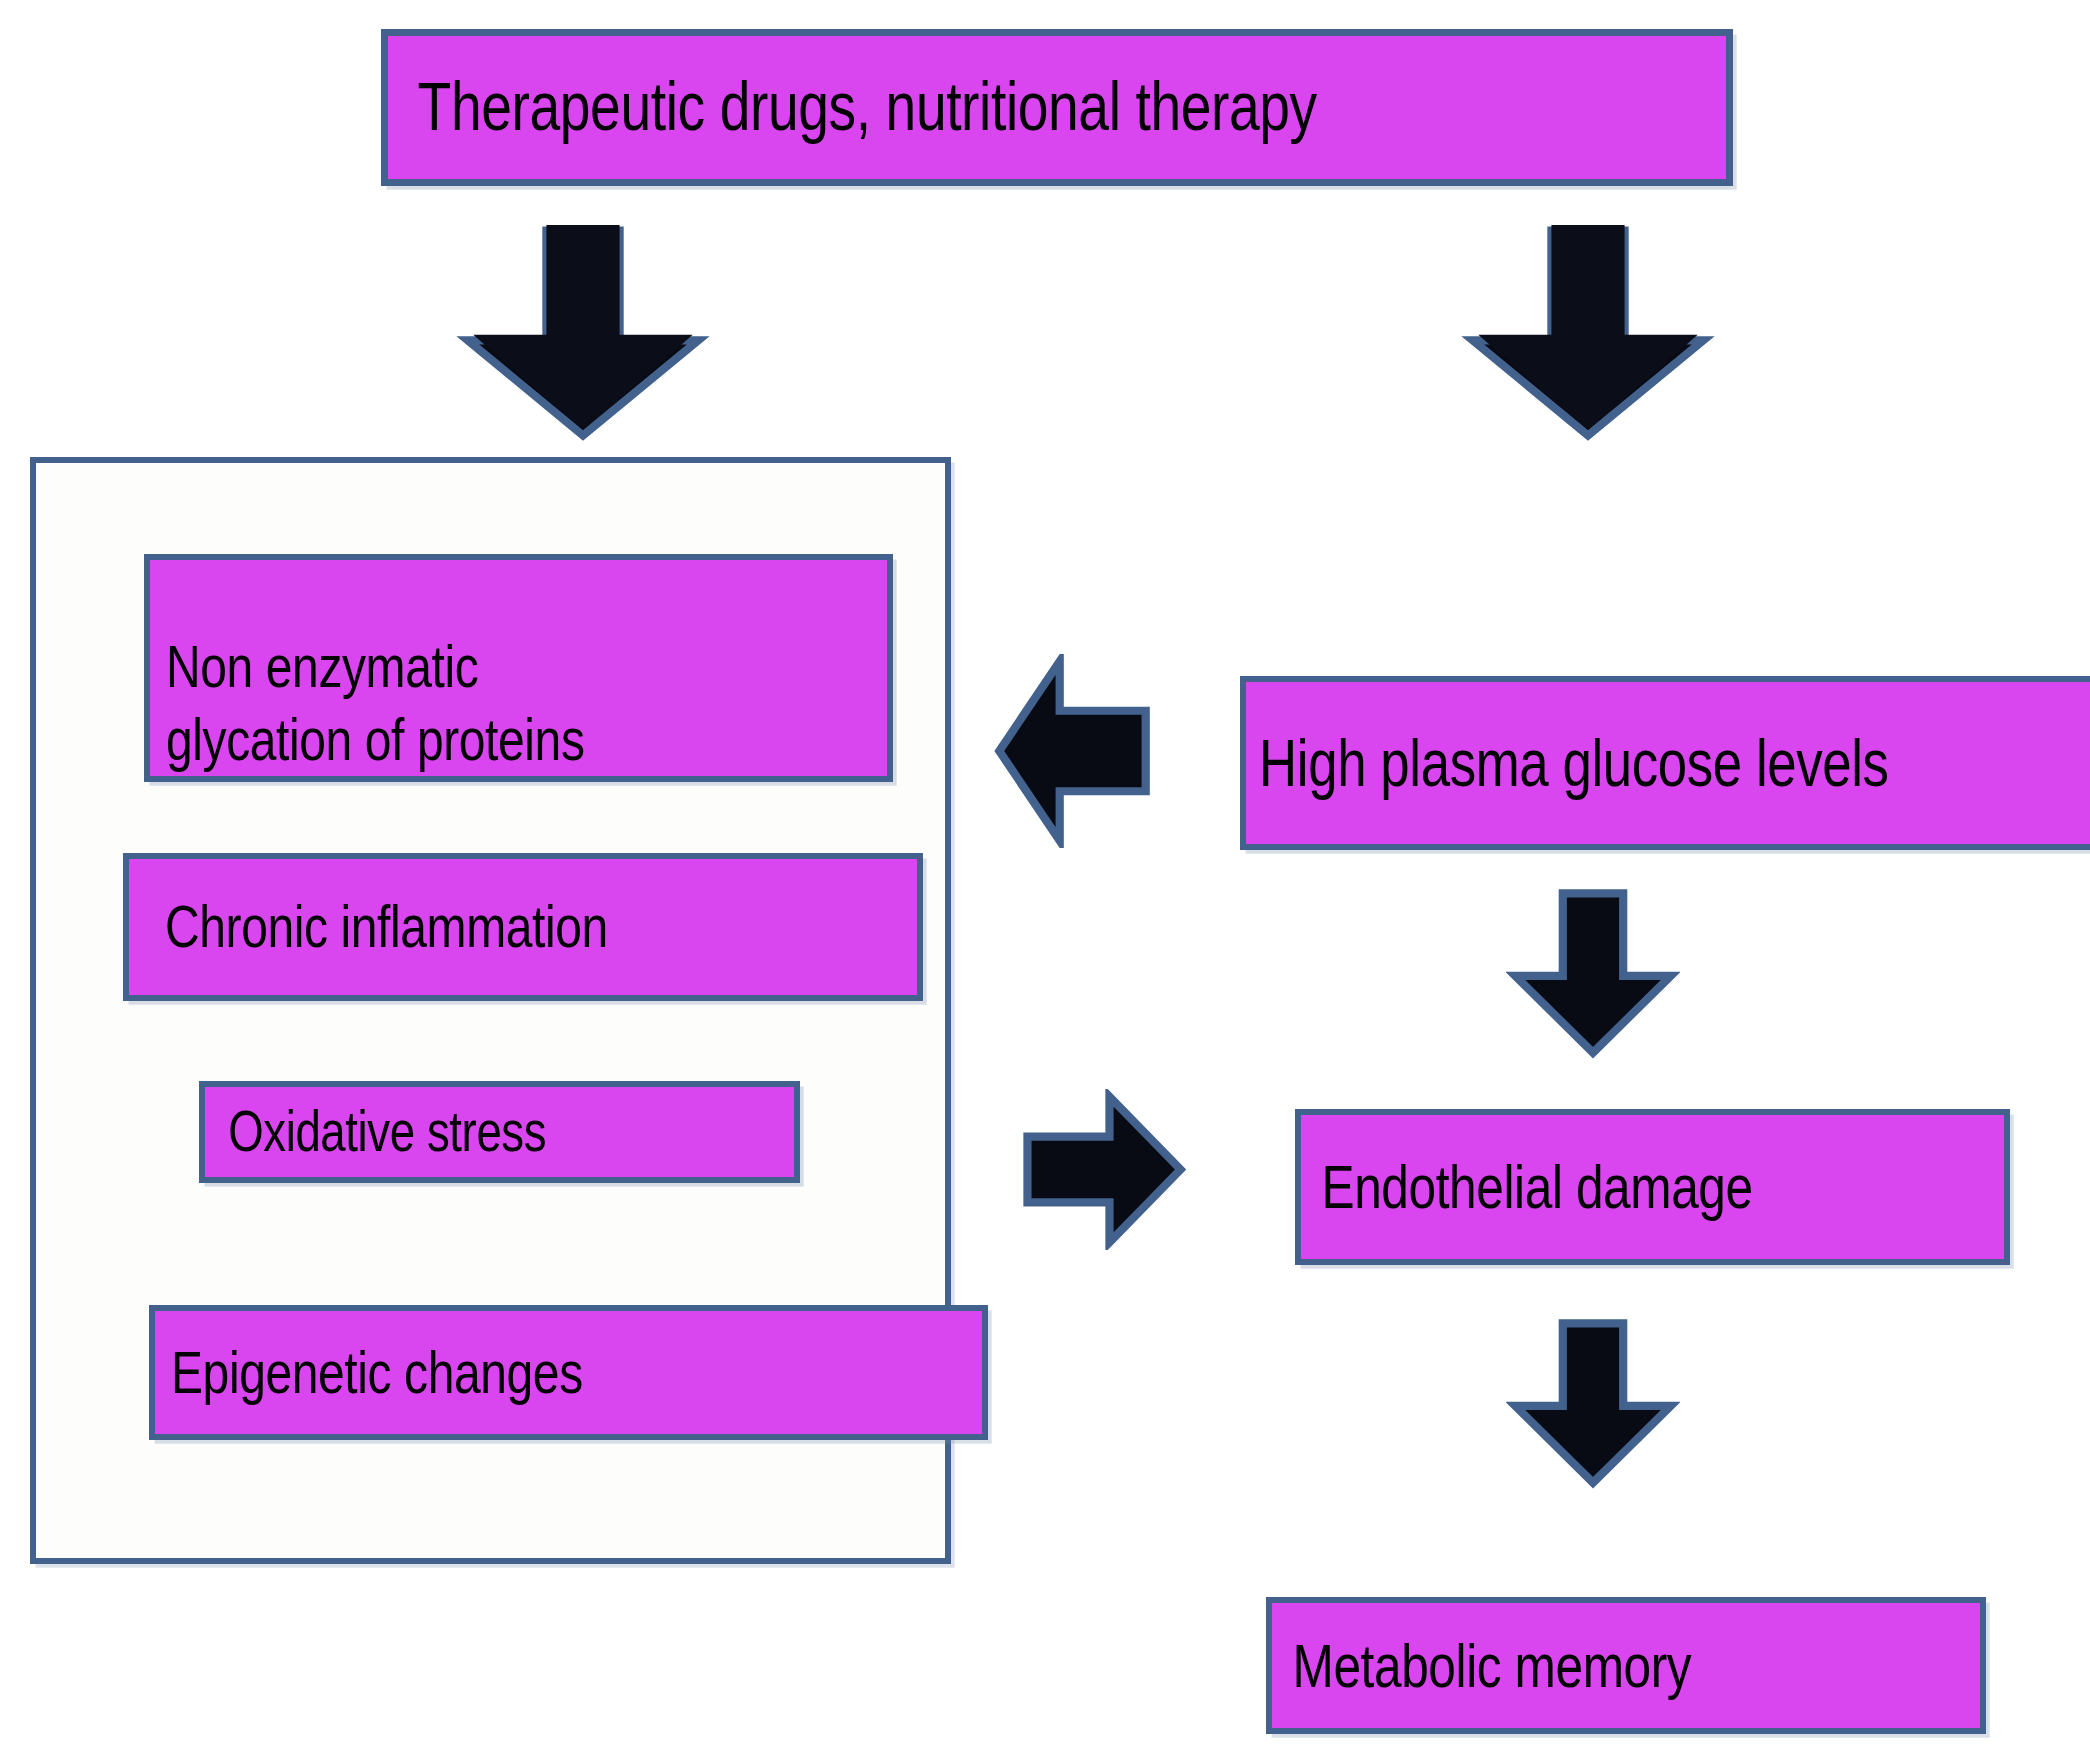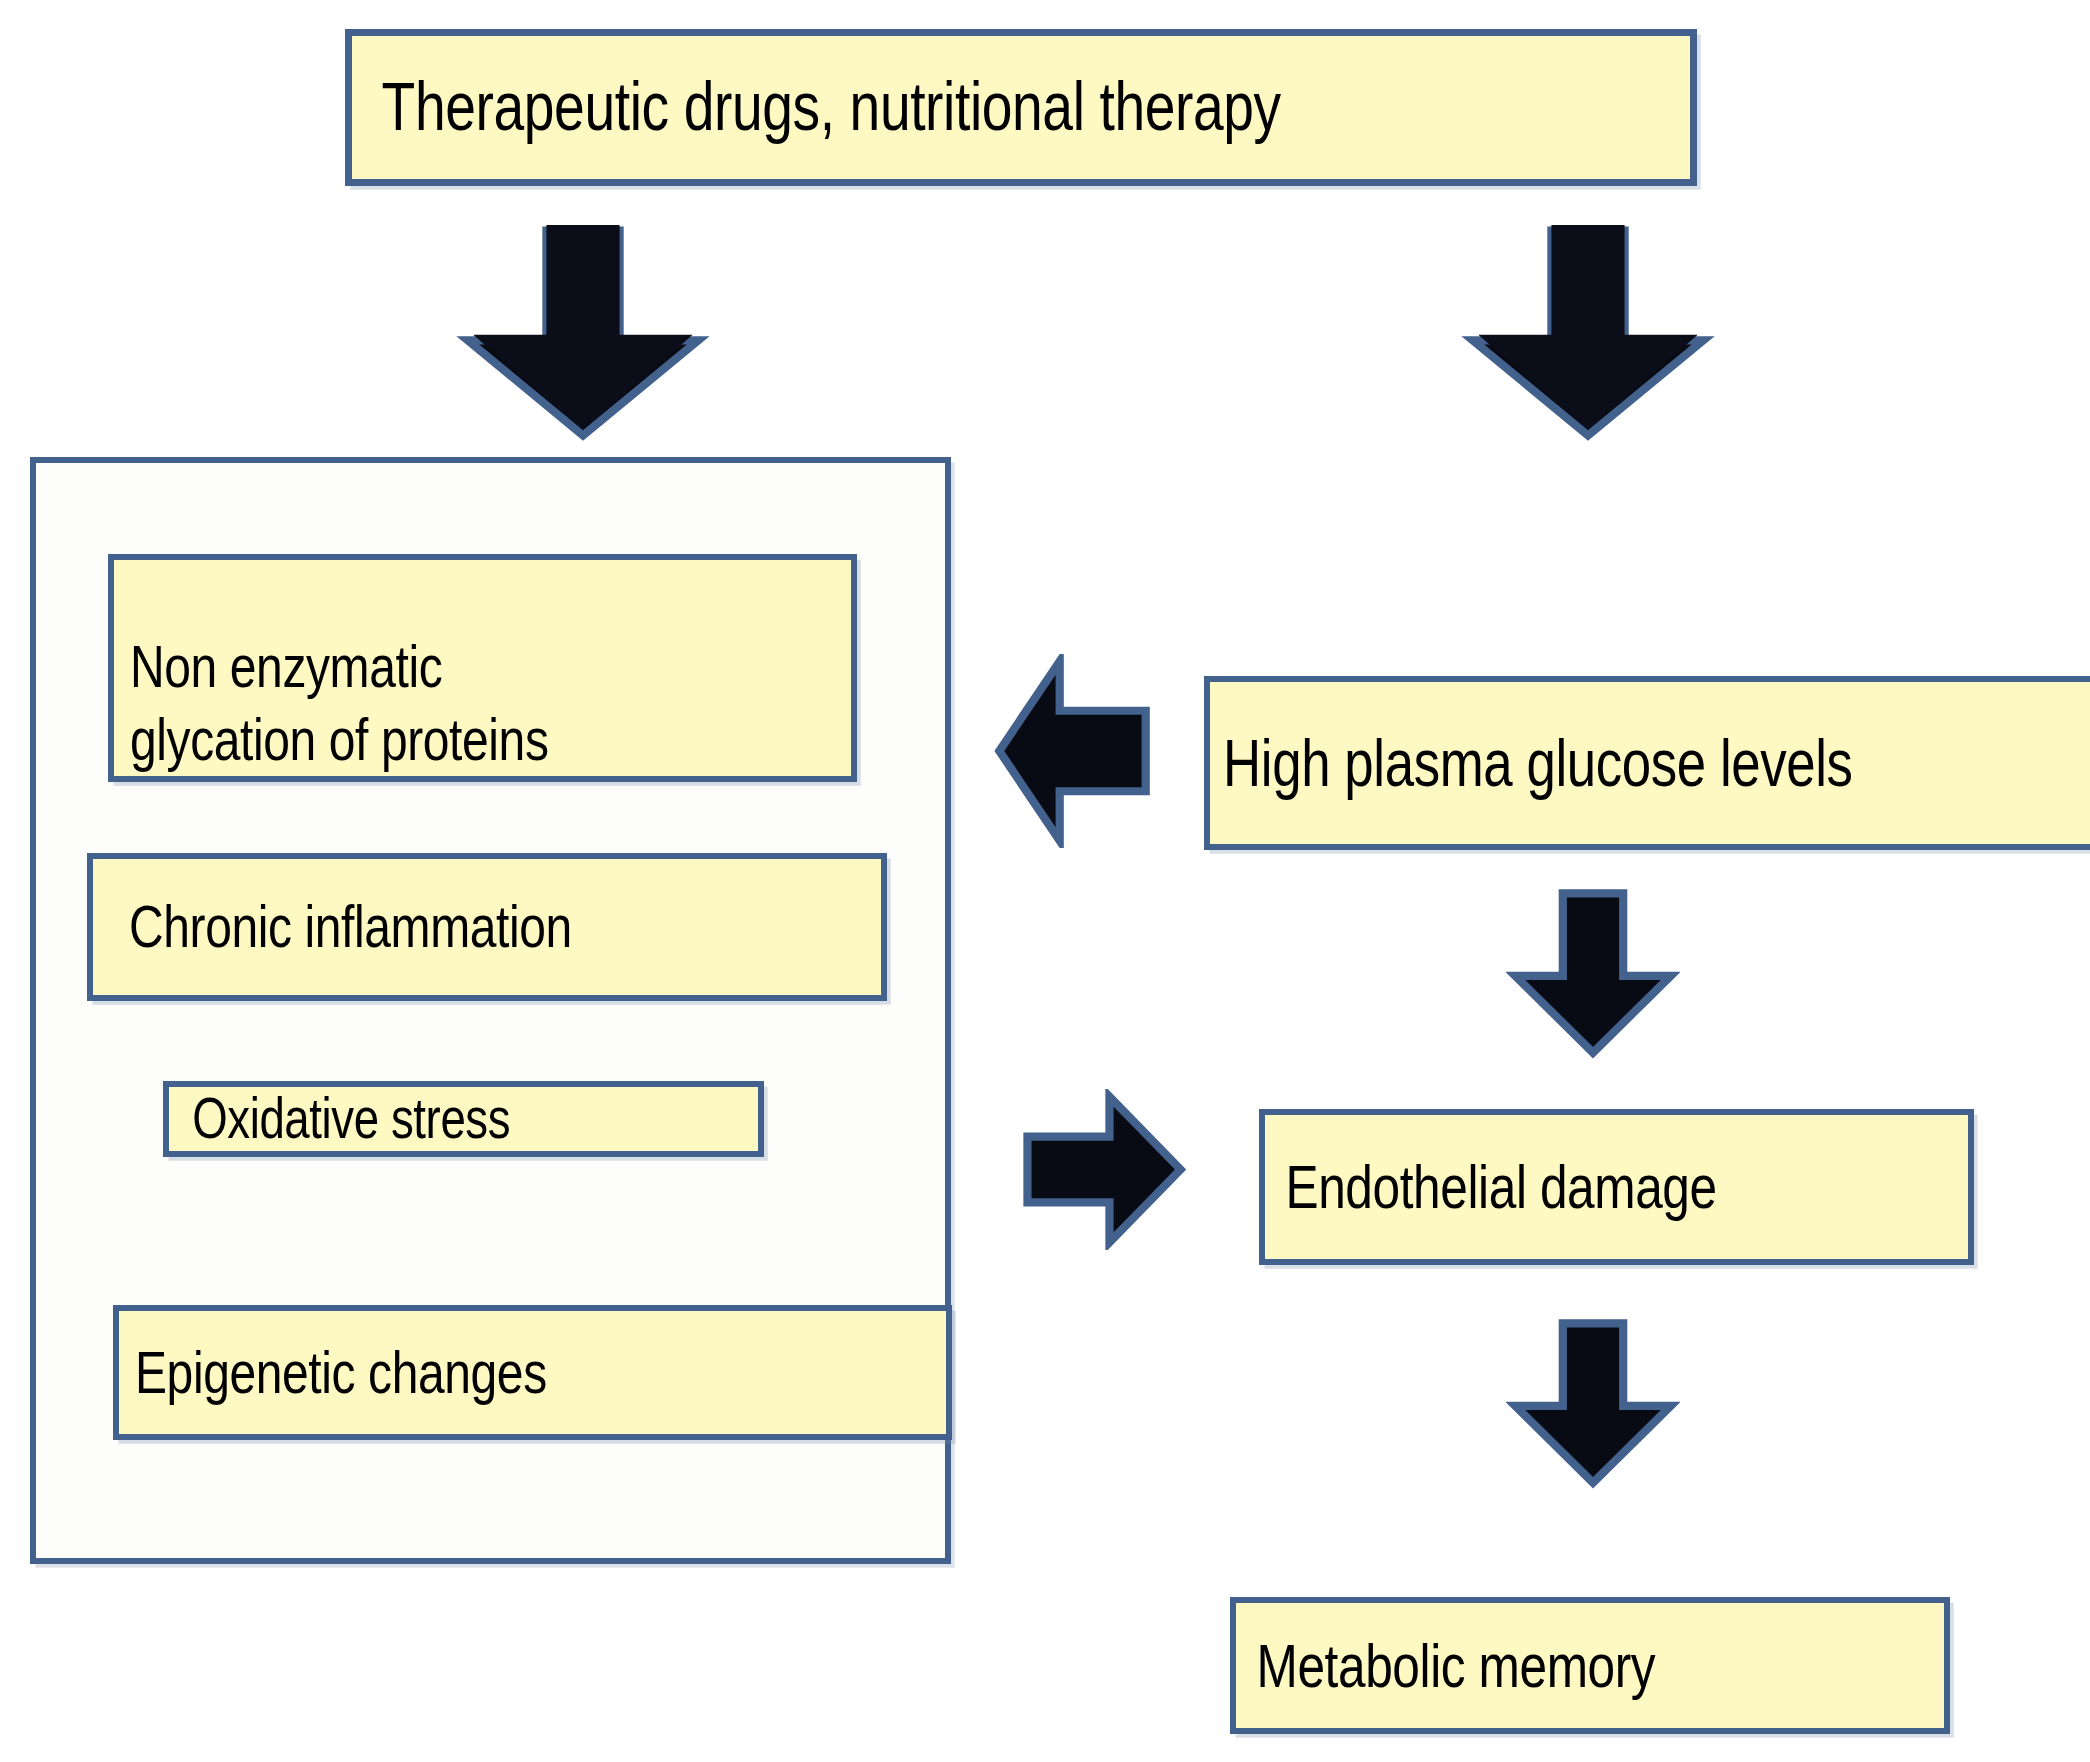--- a/index.html
+++ b/index.html
@@ -16,27 +16,28 @@
     width: 2091px;
     height: 1763px;
     background: #ffffff;
     overflow: hidden;
   }
 
   
   .node {
     position: absolute;
     box-sizing: border-box;
-    background: #fef9c3;
+    background: #d946ef;
     border: 6.4px solid #42618c;
     box-shadow: 4.6px 4.6px 0 -0.9px rgba(120,140,170,0.28);
     display: flex;
     align-items: center;
     justify-content: flex-start;
     color: #000000;
+    margin-left: 36px;
   }
   .node .label {
     display: block;
     width: 100%;
     padding: 0 20px;
     font-family: "Liberation Sans Narrow", "Liberation Sans", sans-serif;
     font-stretch: condensed;
     transform: scaleX(0.80);
     transform-origin: left center;
     white-space: pre-line;
@@ -91,21 +92,21 @@
     padding-left: 20px;
   }
   #box-inflammation .label {
     font-size: 60px;
   }
 
   #box-oxidative {
     left: 163px;
     top: 1081px;
     width: 601px;
-    height: 76px;
+    height: 102px;
   }
   #box-oxidative .label {
     font-size: 57px;
     padding-left: 29px;
   }
 
   #box-epigenetic {
     left: 113px;
     top: 1305px;
     width: 839px;

